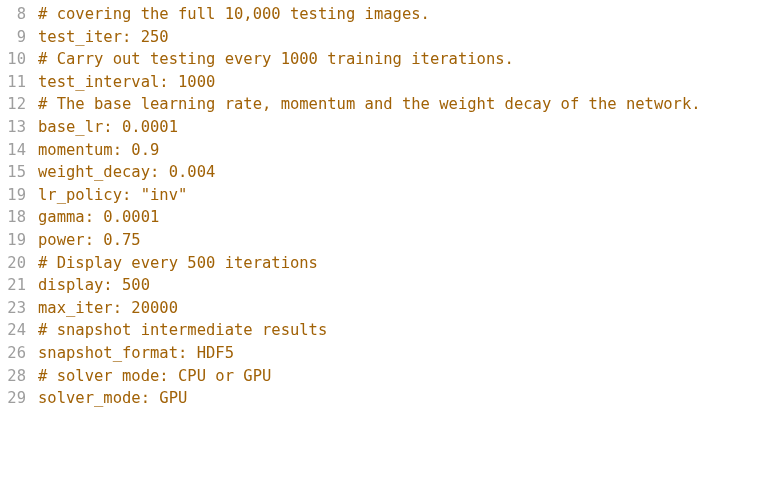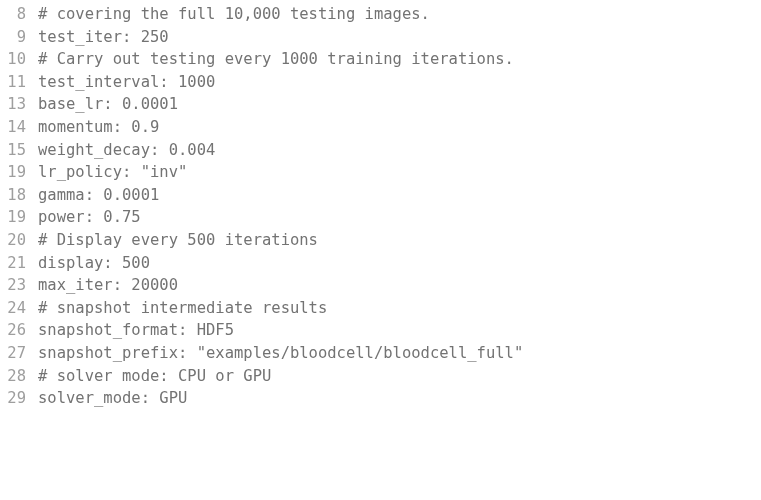--- a/index.html
+++ b/index.html
@@ -65,21 +65,21 @@
     text-align: right;
     color: #9e9e9e;
     font-family: "DejaVu Sans Mono", monospace;
     font-size: 15.5px;
     user-select: none;
     letter-spacing: 0px;
   }
   .line-code {
     flex: 1 1 auto;
     padding-left: 12px;
-    color: #737373;
+    color: #a16207;
     white-space: pre;
     overflow: hidden;
     text-overflow: clip;
     font-family: "DejaVu Sans Mono", monospace;
     font-size: 15.5px;
   }
   
   .bottom-fade {
     position: absolute;
     left: 0;
@@ -98,31 +98,31 @@
     <div class="clip-inner">
       
     </div>
   </div>
 
   <div class="code-area">
       <div class="code-line"><span class="line-number">8</span><span class="line-code"># covering the full 10,000 testing images.</span></div>
       <div class="code-line"><span class="line-number">9</span><span class="line-code">test_iter: 250</span></div>
       <div class="code-line"><span class="line-number">10</span><span class="line-code"># Carry out testing every 1000 training iterations.</span></div>
       <div class="code-line"><span class="line-number">11</span><span class="line-code">test_interval: 1000</span></div>
+      <div class="code-line"><span class="line-number">12</span><span class="line-code"># The base learning rate, momentum and the weight decay of the network.</span></div>
       <div class="code-line"><span class="line-number">13</span><span class="line-code">base_lr: 0.0001</span></div>
       <div class="code-line"><span class="line-number">14</span><span class="line-code">momentum: 0.9</span></div>
       <div class="code-line"><span class="line-number">15</span><span class="line-code">weight_decay: 0.004</span></div>
       <div class="code-line"><span class="line-number">19</span><span class="line-code">lr_policy: "inv"</span></div>
       <div class="code-line"><span class="line-number">18</span><span class="line-code">gamma: 0.0001</span></div>
       <div class="code-line"><span class="line-number">19</span><span class="line-code">power: 0.75</span></div>
       <div class="code-line"><span class="line-number">20</span><span class="line-code"># Display every 500 iterations</span></div>
       <div class="code-line"><span class="line-number">21</span><span class="line-code">display: 500</span></div>
       <div class="code-line"><span class="line-number">23</span><span class="line-code">max_iter: 20000</span></div>
       <div class="code-line"><span class="line-number">24</span><span class="line-code"># snapshot intermediate results</span></div>
       <div class="code-line"><span class="line-number">26</span><span class="line-code">snapshot_format: HDF5</span></div>
-      <div class="code-line"><span class="line-number">27</span><span class="line-code">snapshot_prefix: "examples/bloodcell/bloodcell_full"</span></div>
       <div class="code-line"><span class="line-number">28</span><span class="line-code"># solver mode: CPU or GPU</span></div>
       <div class="code-line"><span class="line-number">29</span><span class="line-code">solver_mode: GPU</span></div>
     </div>
 
   <div class="bottom-fade"></div>
 
 </div>
 
 </body></html>

